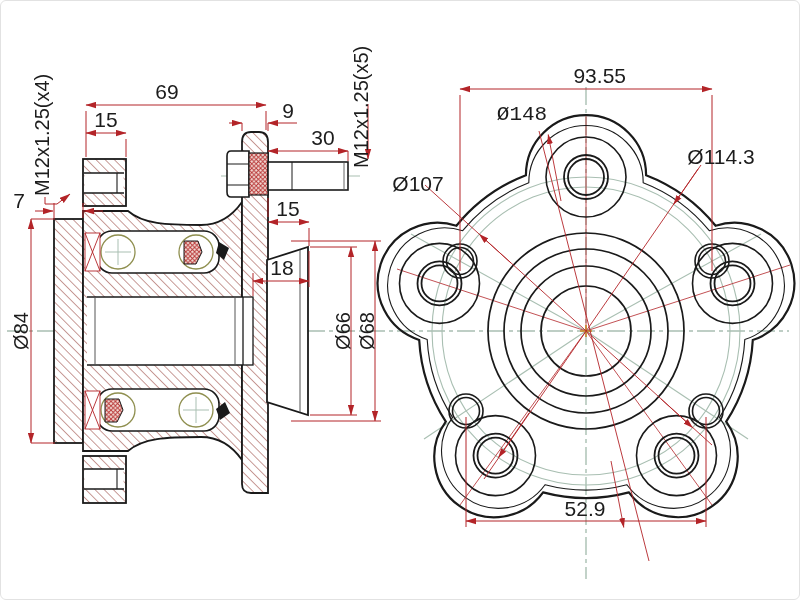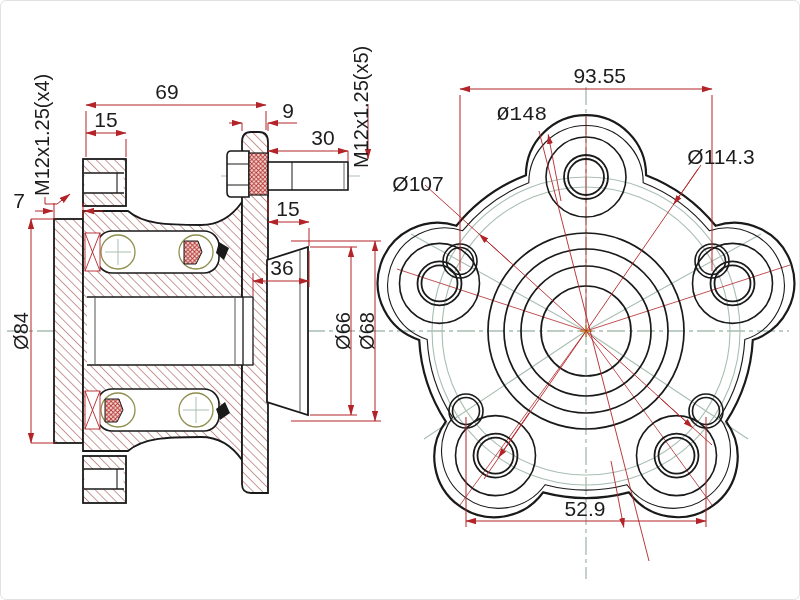--- a/index.html
+++ b/index.html
@@ -256,21 +256,21 @@
     </g>
   </g>
 </svg>
 
 <div class="lbl" style="left:130px;top:80px;width:72px;">69</div>
 <div class="lbl" style="left:75px;top:108px;width:60px;">15</div>
 <div class="lbl" style="left:272px;top:99px;width:30px;">9</div>
 <div class="lbl" style="left:292px;top:126px;width:60px;">30</div>
 <div class="lbl" style="left:2px;top:189px;width:32px;">7</div>
 <div class="lbl" style="left:257px;top:197px;width:60px;">15</div>
-<div class="lbl" style="left:251px;top:256px;width:60px;">36</div>
+<div class="lbl" style="left:251px;top:256px;width:60px;">18</div>
 
 <div class="lbl vlabel" style="left:-16px;top:128px;width:114px;">M12x1.25(x4)</div>
 <div class="lbl vlabel" style="left:303px;top:100px;width:114px;">M12x1.25(x5)</div>
 <div class="lbl vlabel" style="left:-10px;top:320px;width:60px;">Ø84</div>
 <div class="lbl vlabel" style="left:312px;top:320px;width:60px;">Ø66</div>
 <div class="lbl vlabel" style="left:336px;top:320px;width:60px;">Ø68</div>
 
 <div class="lbl" style="left:545px;top:64px;width:80px;text-align:right;">93.55</div>
 <div class="lbl" style="left:486px;top:103px;width:70px;font-family:Liberation Mono, monospace;">Ø148</div>
 <div class="lbl" style="left:386px;top:157px;width:62px;margin-top:15px;">Ø107</div>

